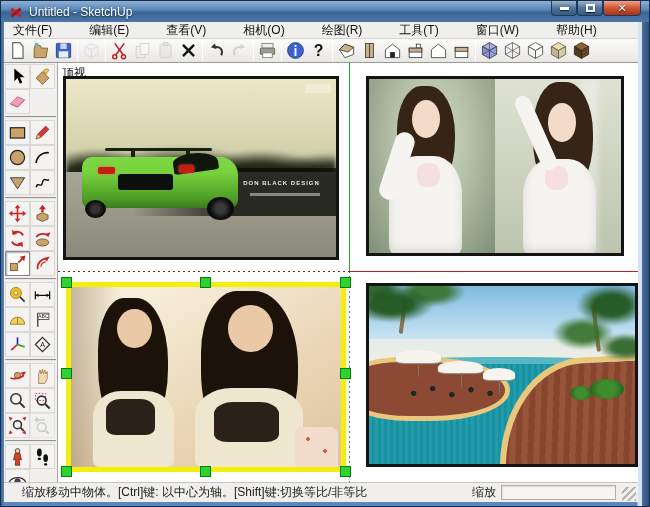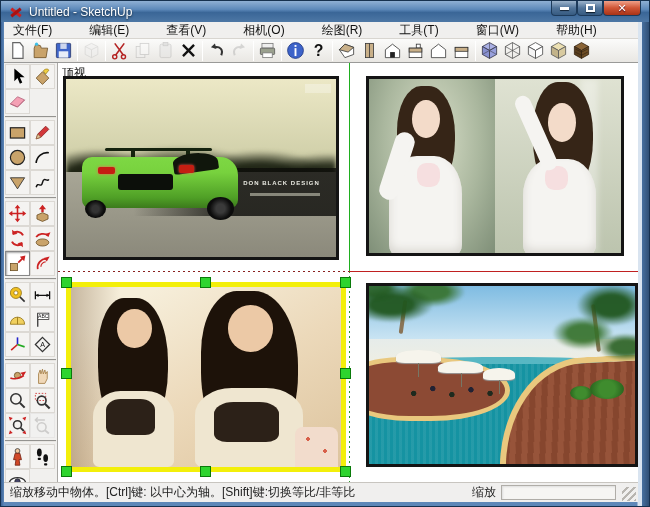--- a/index.html
+++ b/index.html
@@ -104,21 +104,21 @@
   .umb{position:absolute;width:17%;height:7%;background:#f6f4ec;border-radius:50% 50% 20% 20%;box-shadow:0 1px 1px #999;}
   .umb:after{content:"";position:absolute;left:50%;top:100%;width:1px;height:14px;background:#776;}
   .palm-l{left:-2%;top:-4%;width:42%;height:36%;filter:blur(1px);
     background:radial-gradient(60px 26px at 25% 40%,rgba(32,86,30,.95) 35%,transparent 70%),radial-gradient(50px 22px at 60% 20%,rgba(52,112,40,.9) 35%,transparent 70%),radial-gradient(40px 20px at 10% 15%,rgba(40,96,34,.9) 35%,transparent 70%);}
   .palm-r{right:-2%;top:-2%;width:36%;height:52%;filter:blur(1px);
     background:radial-gradient(50px 30px at 70% 25%,rgba(32,86,30,.95) 35%,transparent 70%),radial-gradient(44px 24px at 40% 55%,rgba(52,112,40,.9) 35%,transparent 70%),radial-gradient(40px 20px at 85% 70%,rgba(40,96,34,.9) 35%,transparent 70%);}
   .trunk{position:absolute;width:4px;background:#8a7456;border-radius:2px;}
   .bush{position:absolute;background:radial-gradient(circle,#3f8c2e 40%,#2c6a20 80%);border-radius:50%;}
   
   .statusbar{position:absolute;left:3px;bottom:4px;width:634px;height:20px;background:#f0efee;border-top:1px solid #c8c5c0;display:flex;align-items:center;font-size:12px;color:#222;}
-  .status-hint{margin-left:6px;white-space:nowrap;}
+  .status-hint{margin-left:18px;white-space:nowrap;}
   .vcb-label{position:absolute;right:142px;font-size:12px;color:#222;}
   .vcb{position:absolute;right:22px;width:115px;height:15px;background:#f6f5f3;border:1px solid #b0ada8;box-shadow:inset 1px 1px 2px #ddd;font-size:11px;padding:0 3px;color:#333;}
   .grip{position:absolute;right:2px;bottom:1px;width:14px;height:14px;background:repeating-linear-gradient(135deg,transparent 0 3px,#b8b5b0 3px 5px);}
 </style>
 </head>
 <body>
 
 <svg width="0" height="0" style="position:absolute">
 <defs>
 <symbol id="s-page" viewBox="0 0 24 24">

